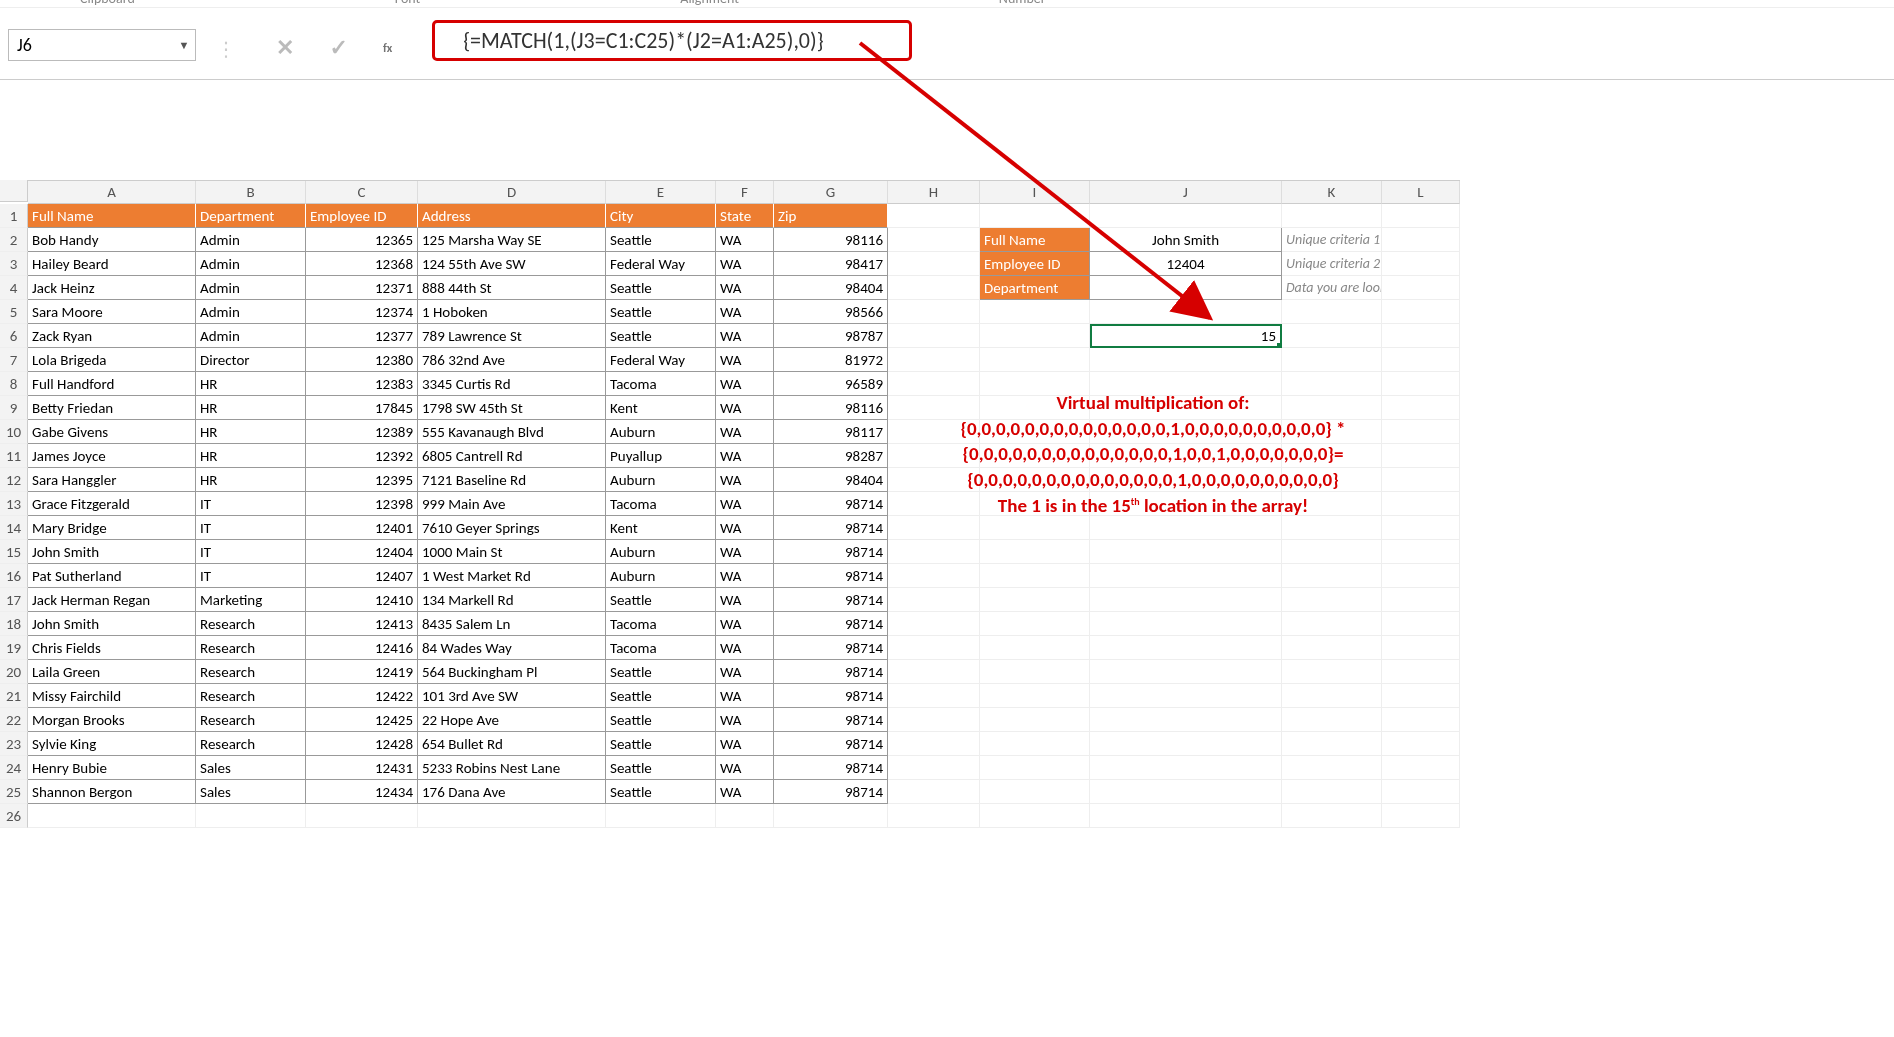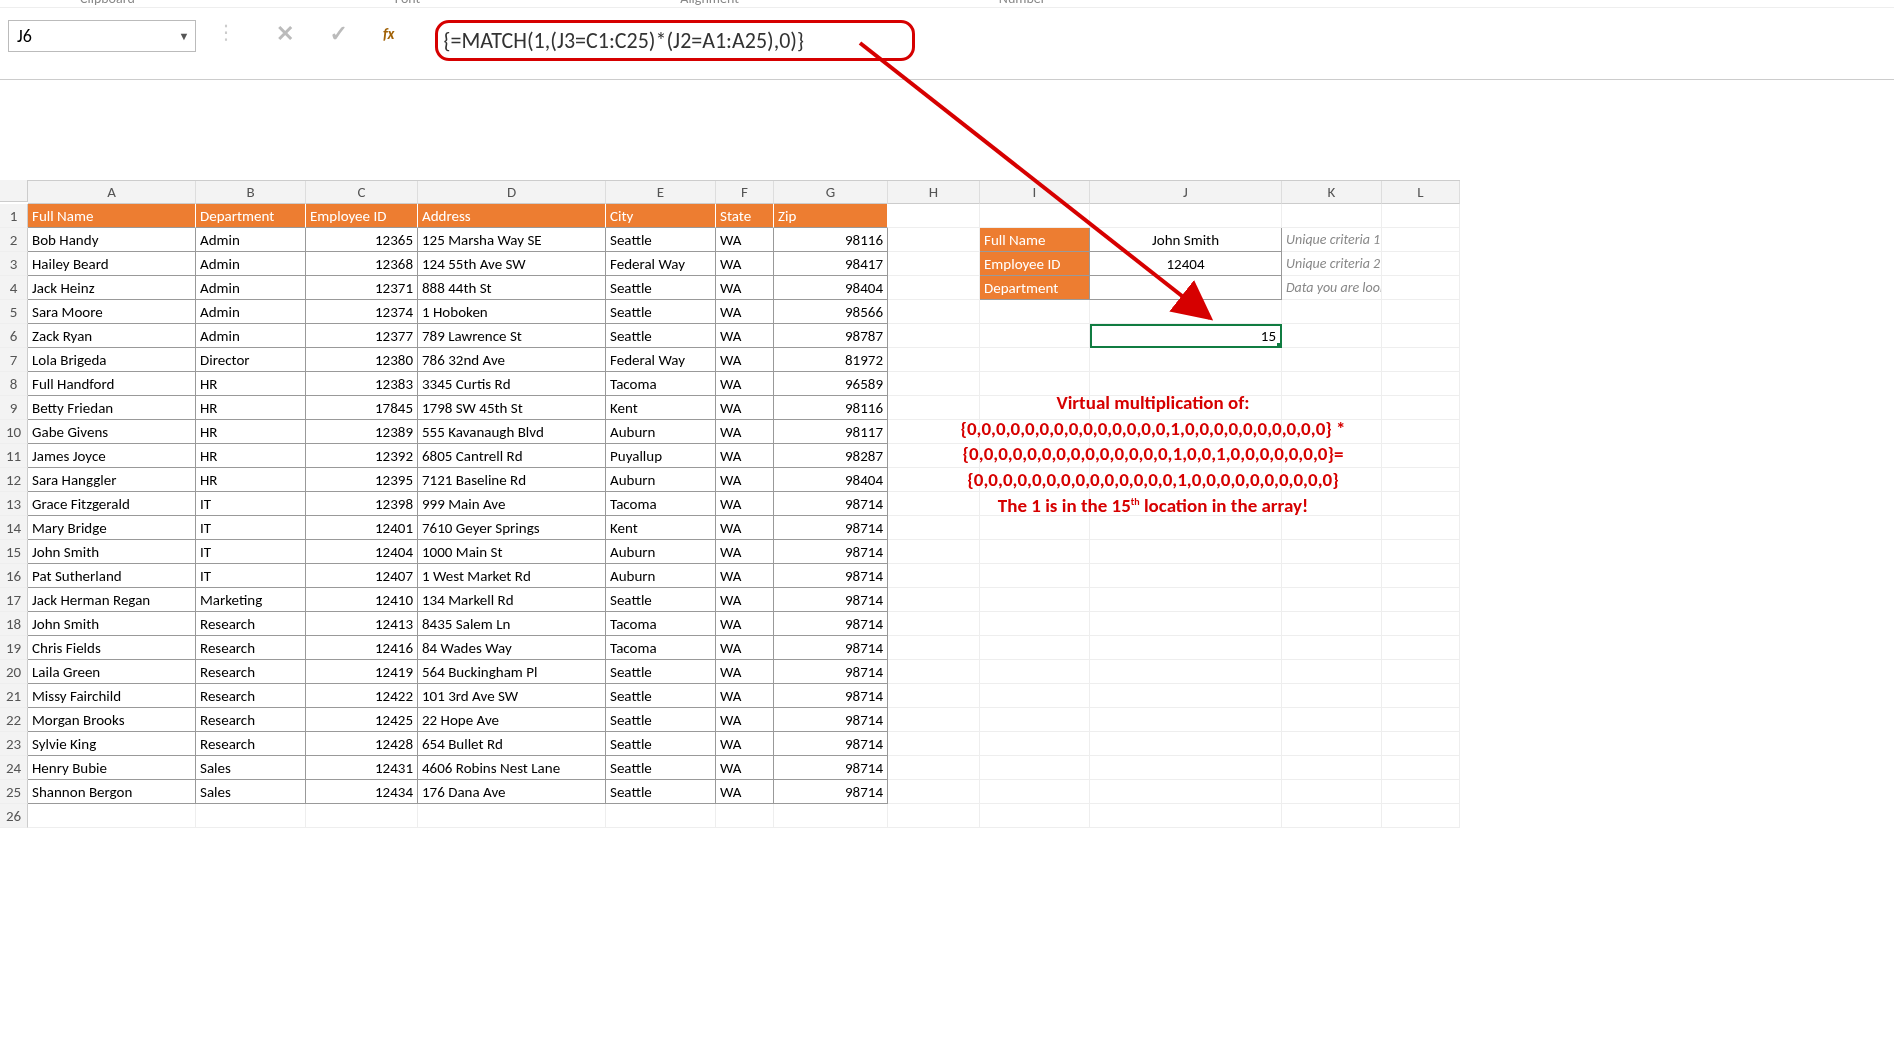--- a/index.html
+++ b/index.html
@@ -5,35 +5,35 @@
     * { box-sizing: border-box; margin: 0; padding: 0; }
     body { font-family: Calibri, "Segoe UI", Arial, sans-serif; font-size: 15px; background: #fff; overflow: hidden; }
 
     .ribbon-sections {
       display: flex; color: #888; font-size: 14px; padding-left: 80px;
       border-bottom: 1px solid #eee; height: 8px; overflow: hidden; align-items: flex-end;
     }
     .ribbon-sections span { margin-right: 260px; }
 
     .formula-row {
-      display: flex; align-items: flex-start; border-bottom: 1px solid #ccc;
+      display: flex; align-items: flex-end; border-bottom: 1px solid #ccc;
       padding: 12px 8px 18px 8px; gap: 20px; position: relative;
     }
     .name-box-wrap { display: flex; align-items: center; border: 1px solid #bbb; width: 188px; height: 32px; }
     .name-box { flex: 1; padding: 2px 8px; font-size: 18px; }
     .name-box-dd { width: 22px; text-align: center; color: #555; font-size: 11px; }
 
     .fb-sep { color: #ccc; font-size: 20px; }
 
     .fb-icons { display: flex; gap: 35px; align-items: center; padding: 0 20px; }
     .fb-icon { color: #bbb; font-size: 22px; font-weight: bold; }
-    .fx { font-style: italic; font-weight: 600; color: #a16207; font-size: 15px; }
+    .fx { font-weight: 600; color: #737373; font-size: 12px; }
 
     .formula-input {
-      border: 3px solid #d60000; border-radius: 14px; padding: 4px 6px;
+      border: 3px solid #d60000; border-radius: 5px; padding: 4px 28px;
       font-size: 22px; color: #333; font-family: Calibri, Arial, sans-serif;
       min-width: 480px;
     }
 
     .arrow-container { position: absolute; left: 850px; top: 25px; width: 410px; height: 310px; pointer-events: none; z-index: 5; }
 
     .grid-wrap { margin-top: 100px; position: relative; }
 
     .col-headers { display: flex; margin-left: 28px; border-top: 1px solid #ccc; }
     .col-headers div {
@@ -469,21 +469,21 @@
         <div class="cell cI no-border"></div>
         <div class="cell cJ no-border"></div>
         <div class="cell cK no-border"></div>
         <div class="cell cL no-border"></div>
       </div>
       <div class="grid-row">
         <div class="row-header">24</div>
         <div class="cell cA">Henry Bubie</div>
         <div class="cell cB">Sales</div>
         <div class="cell cC num">12431</div>
-        <div class="cell cD">4606 Robins Nest Lane</div>
+        <div class="cell cD">5233 Robins Nest Lane</div>
         <div class="cell cE">Seattle</div>
         <div class="cell cF">WA</div>
         <div class="cell cG num">98714</div>
         <div class="cell cH no-border"></div>
         <div class="cell cI no-border"></div>
         <div class="cell cJ no-border"></div>
         <div class="cell cK no-border"></div>
         <div class="cell cL no-border"></div>
       </div>
       <div class="grid-row">

